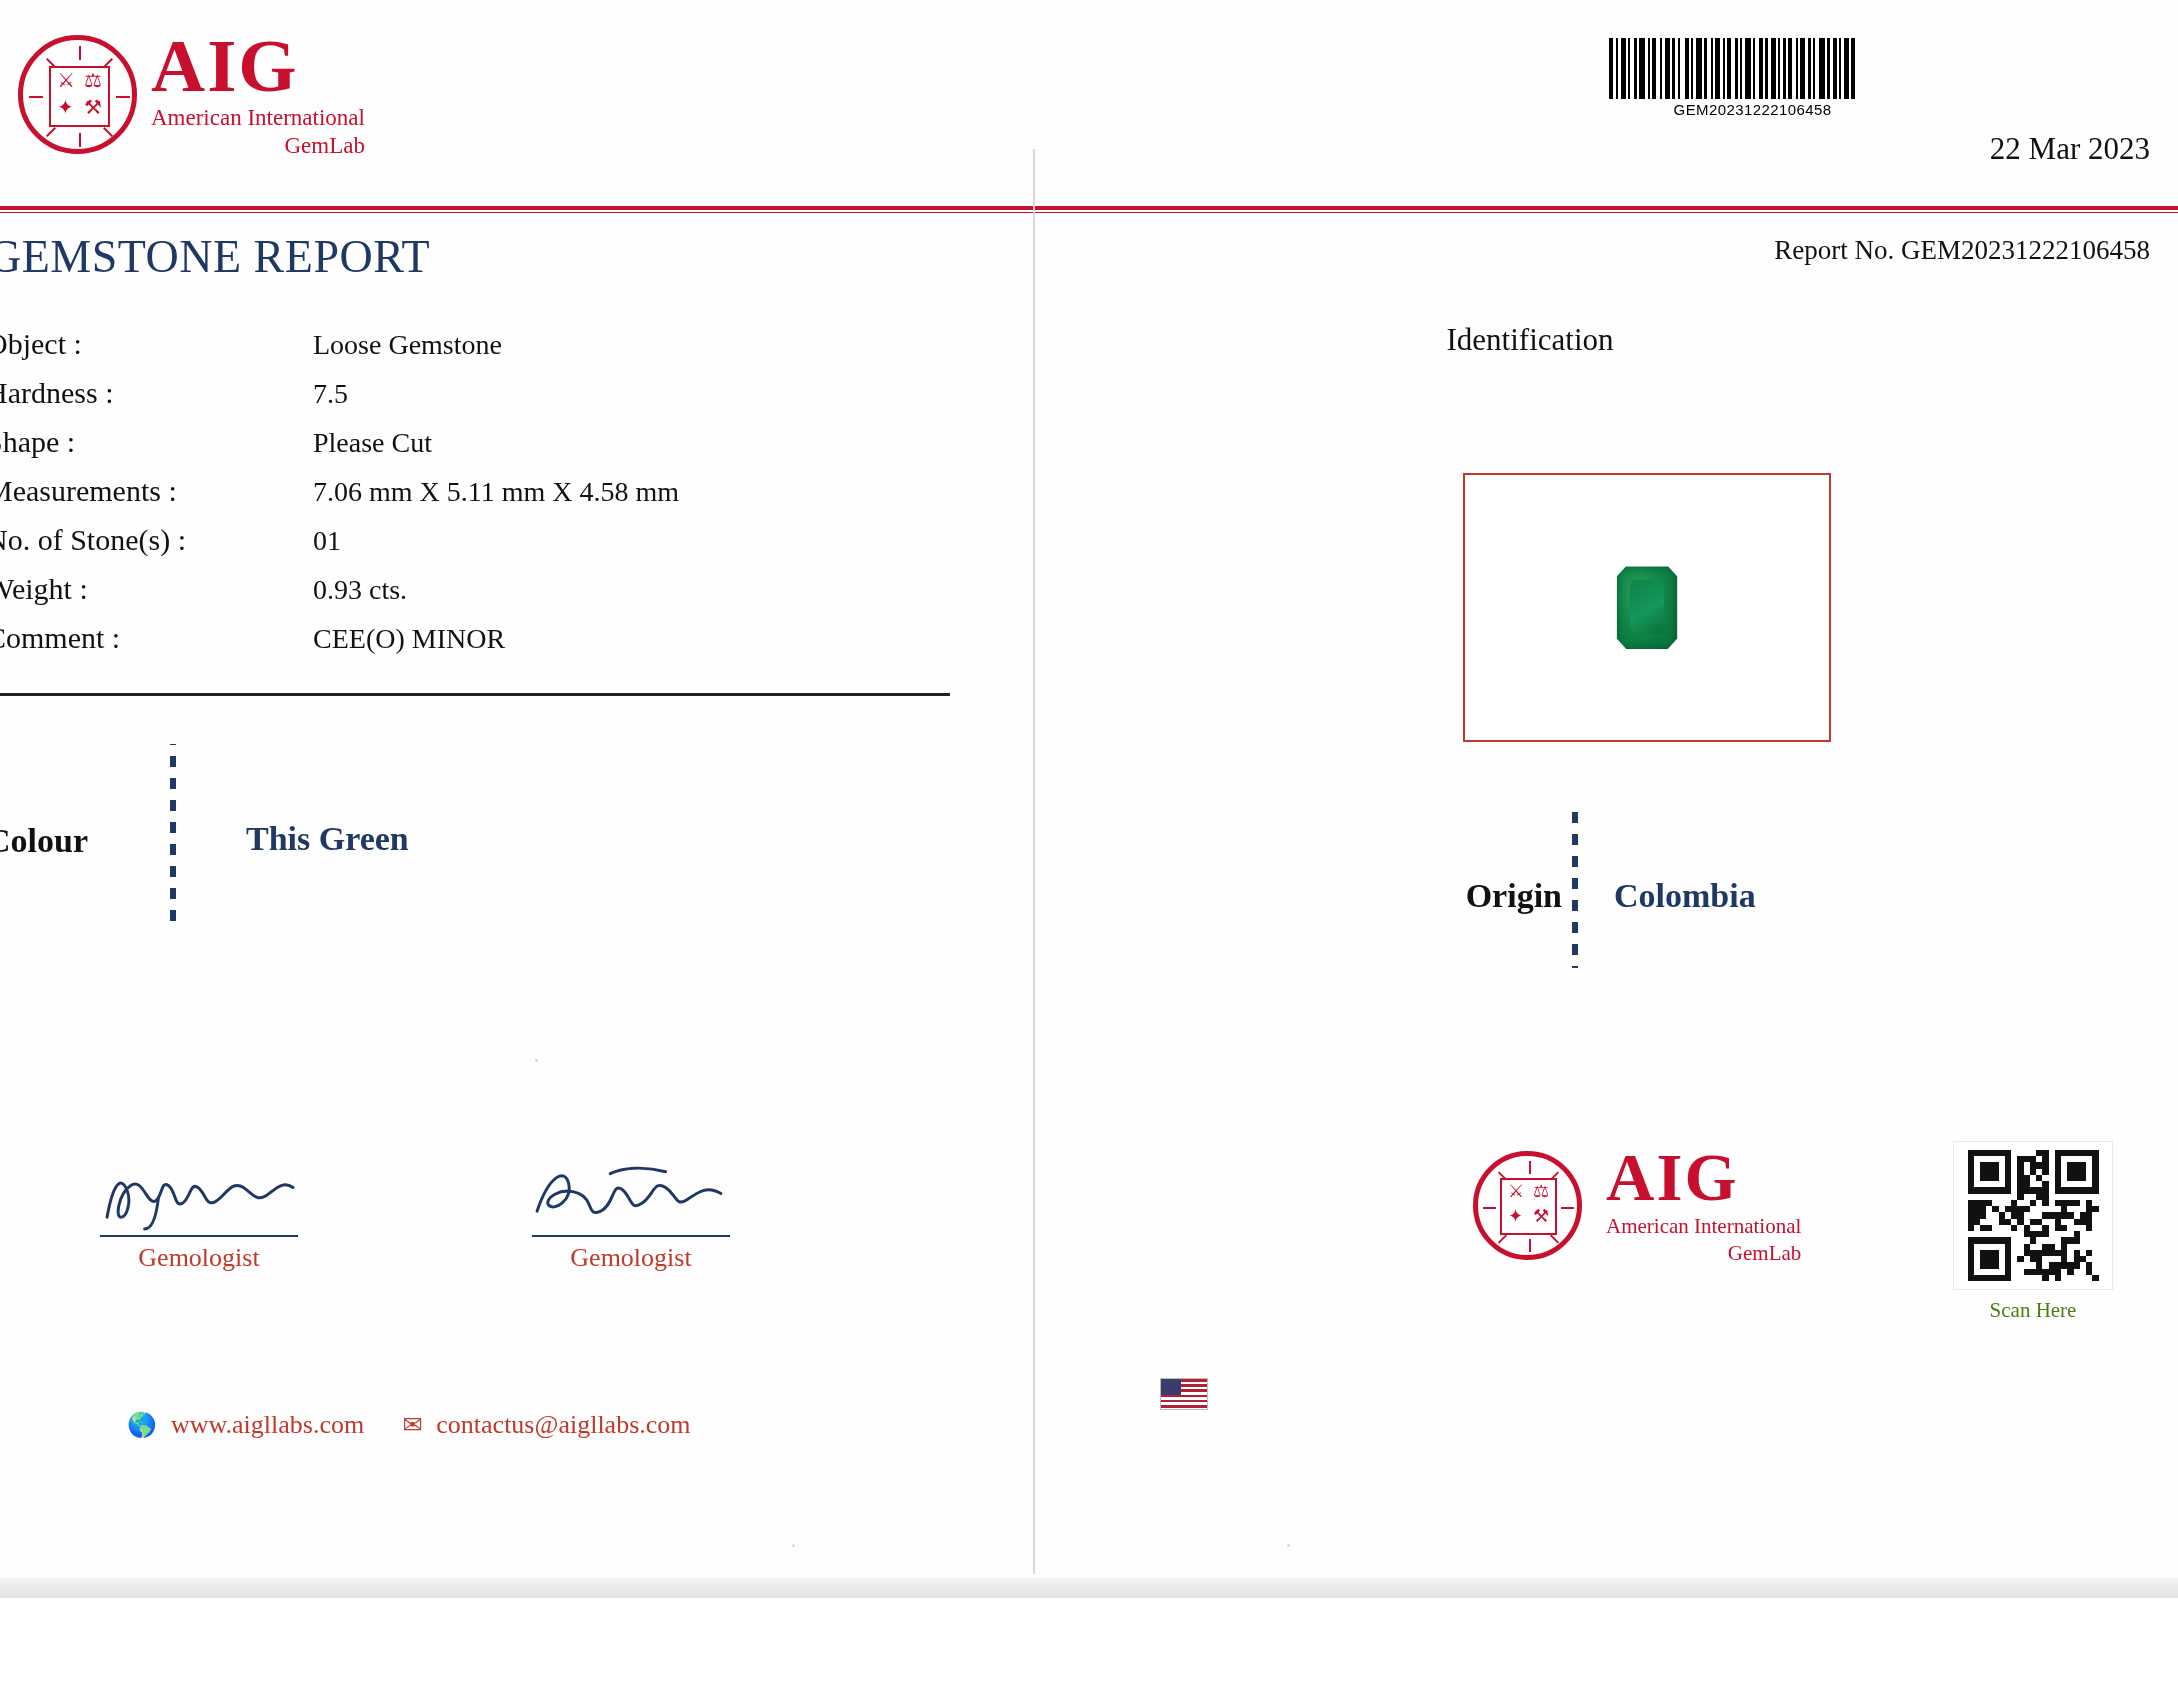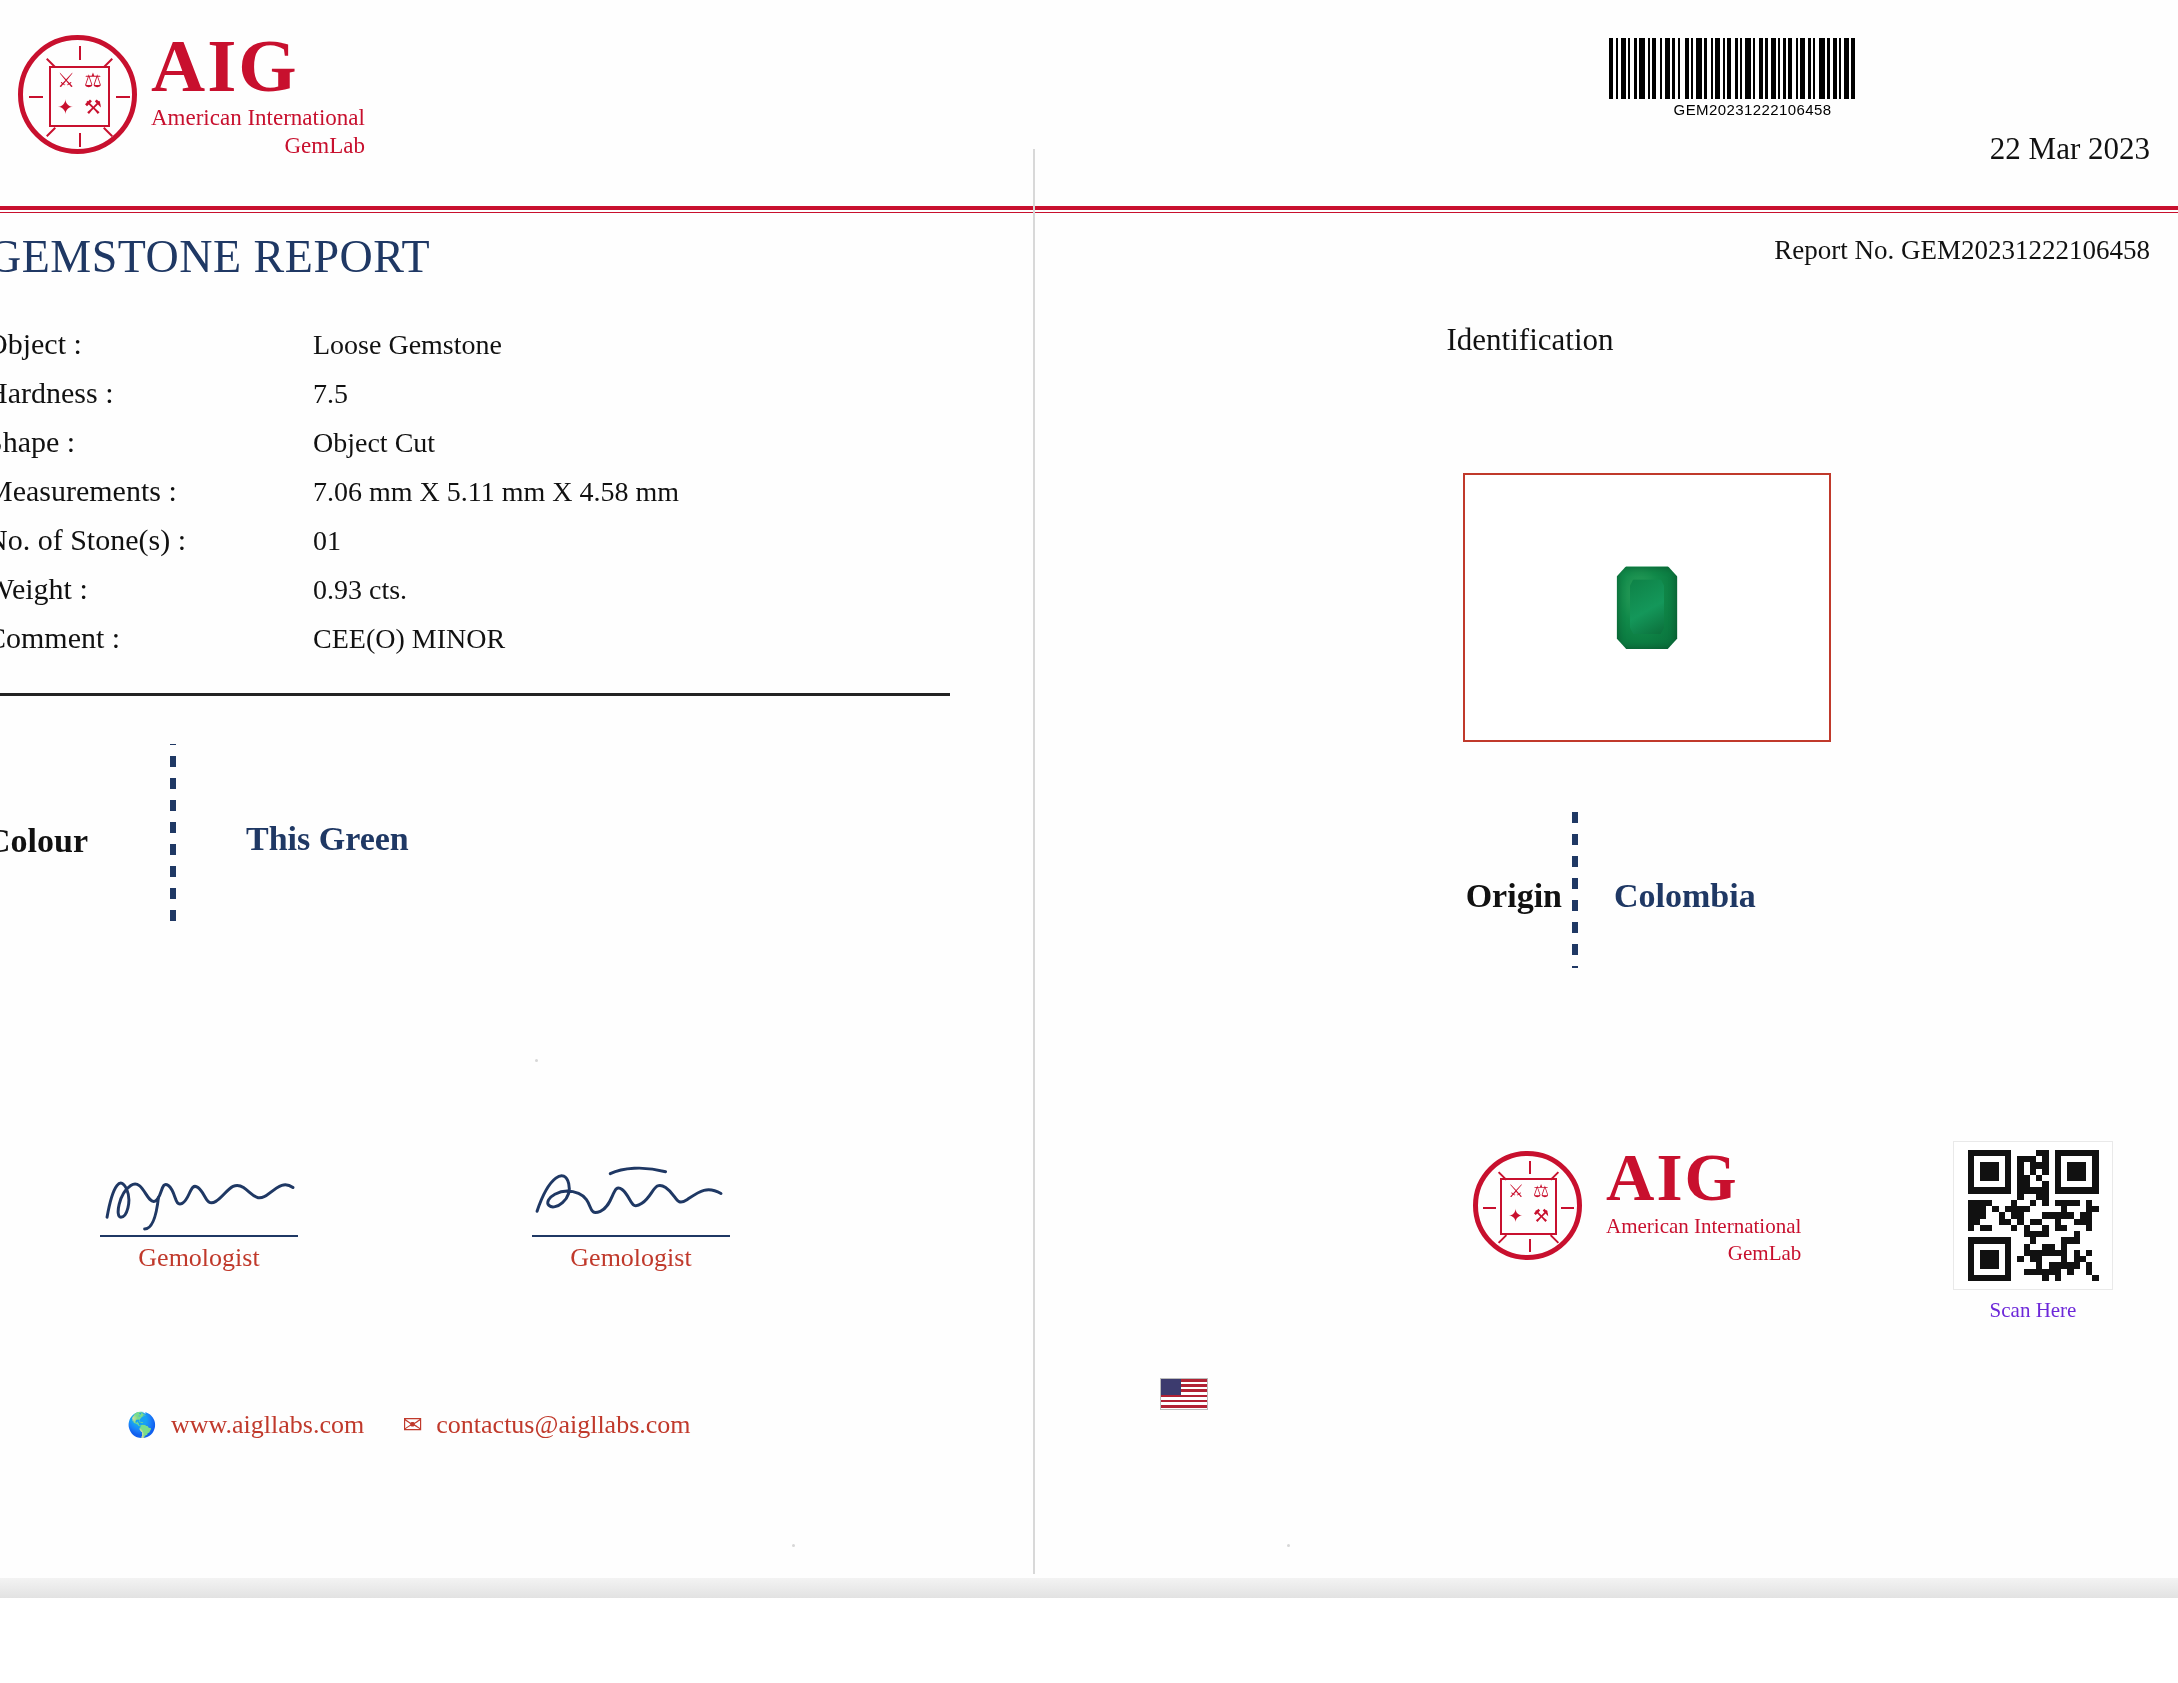--- a/index.html
+++ b/index.html
@@ -364,21 +364,21 @@
     grid-template-columns: repeat(21, 1fr);
     grid-template-rows: repeat(21, 1fr);
   }
   .qr i { background: #111; }
   .scan-here {
     position: absolute;
     left: 2033px;
     top: 1298px;
     transform: translateX(-50%);
     font-size: 21px;
-    color: #6d28d9;
+    color: #4d7c0f;
     font-family: "Liberation Serif", serif;
   }
   .flag {
     position: absolute;
     left: 1160px;
     top: 1378px;
     width: 46px;
     height: 30px;
     background: #fff;
     border: 1px solid #bbb;
@@ -533,21 +533,21 @@
     <div class="row">
       <div class="label">Object :</div>
       <div class="value">Loose Gemstone</div>
     </div>
     <div class="row">
       <div class="label">Hardness :</div>
       <div class="value">7.5</div>
     </div>
     <div class="row">
       <div class="label">Shape :</div>
-      <div class="value">Object Cut</div>
+      <div class="value">Please Cut</div>
     </div>
     <div class="row">
       <div class="label">Measurements :</div>
       <div class="value">7.06 mm X 5.11 mm X 4.58 mm</div>
     </div>
     <div class="row">
       <div class="label">No. of Stone(s) :</div>
       <div class="value">01</div>
     </div>
     <div class="row">

